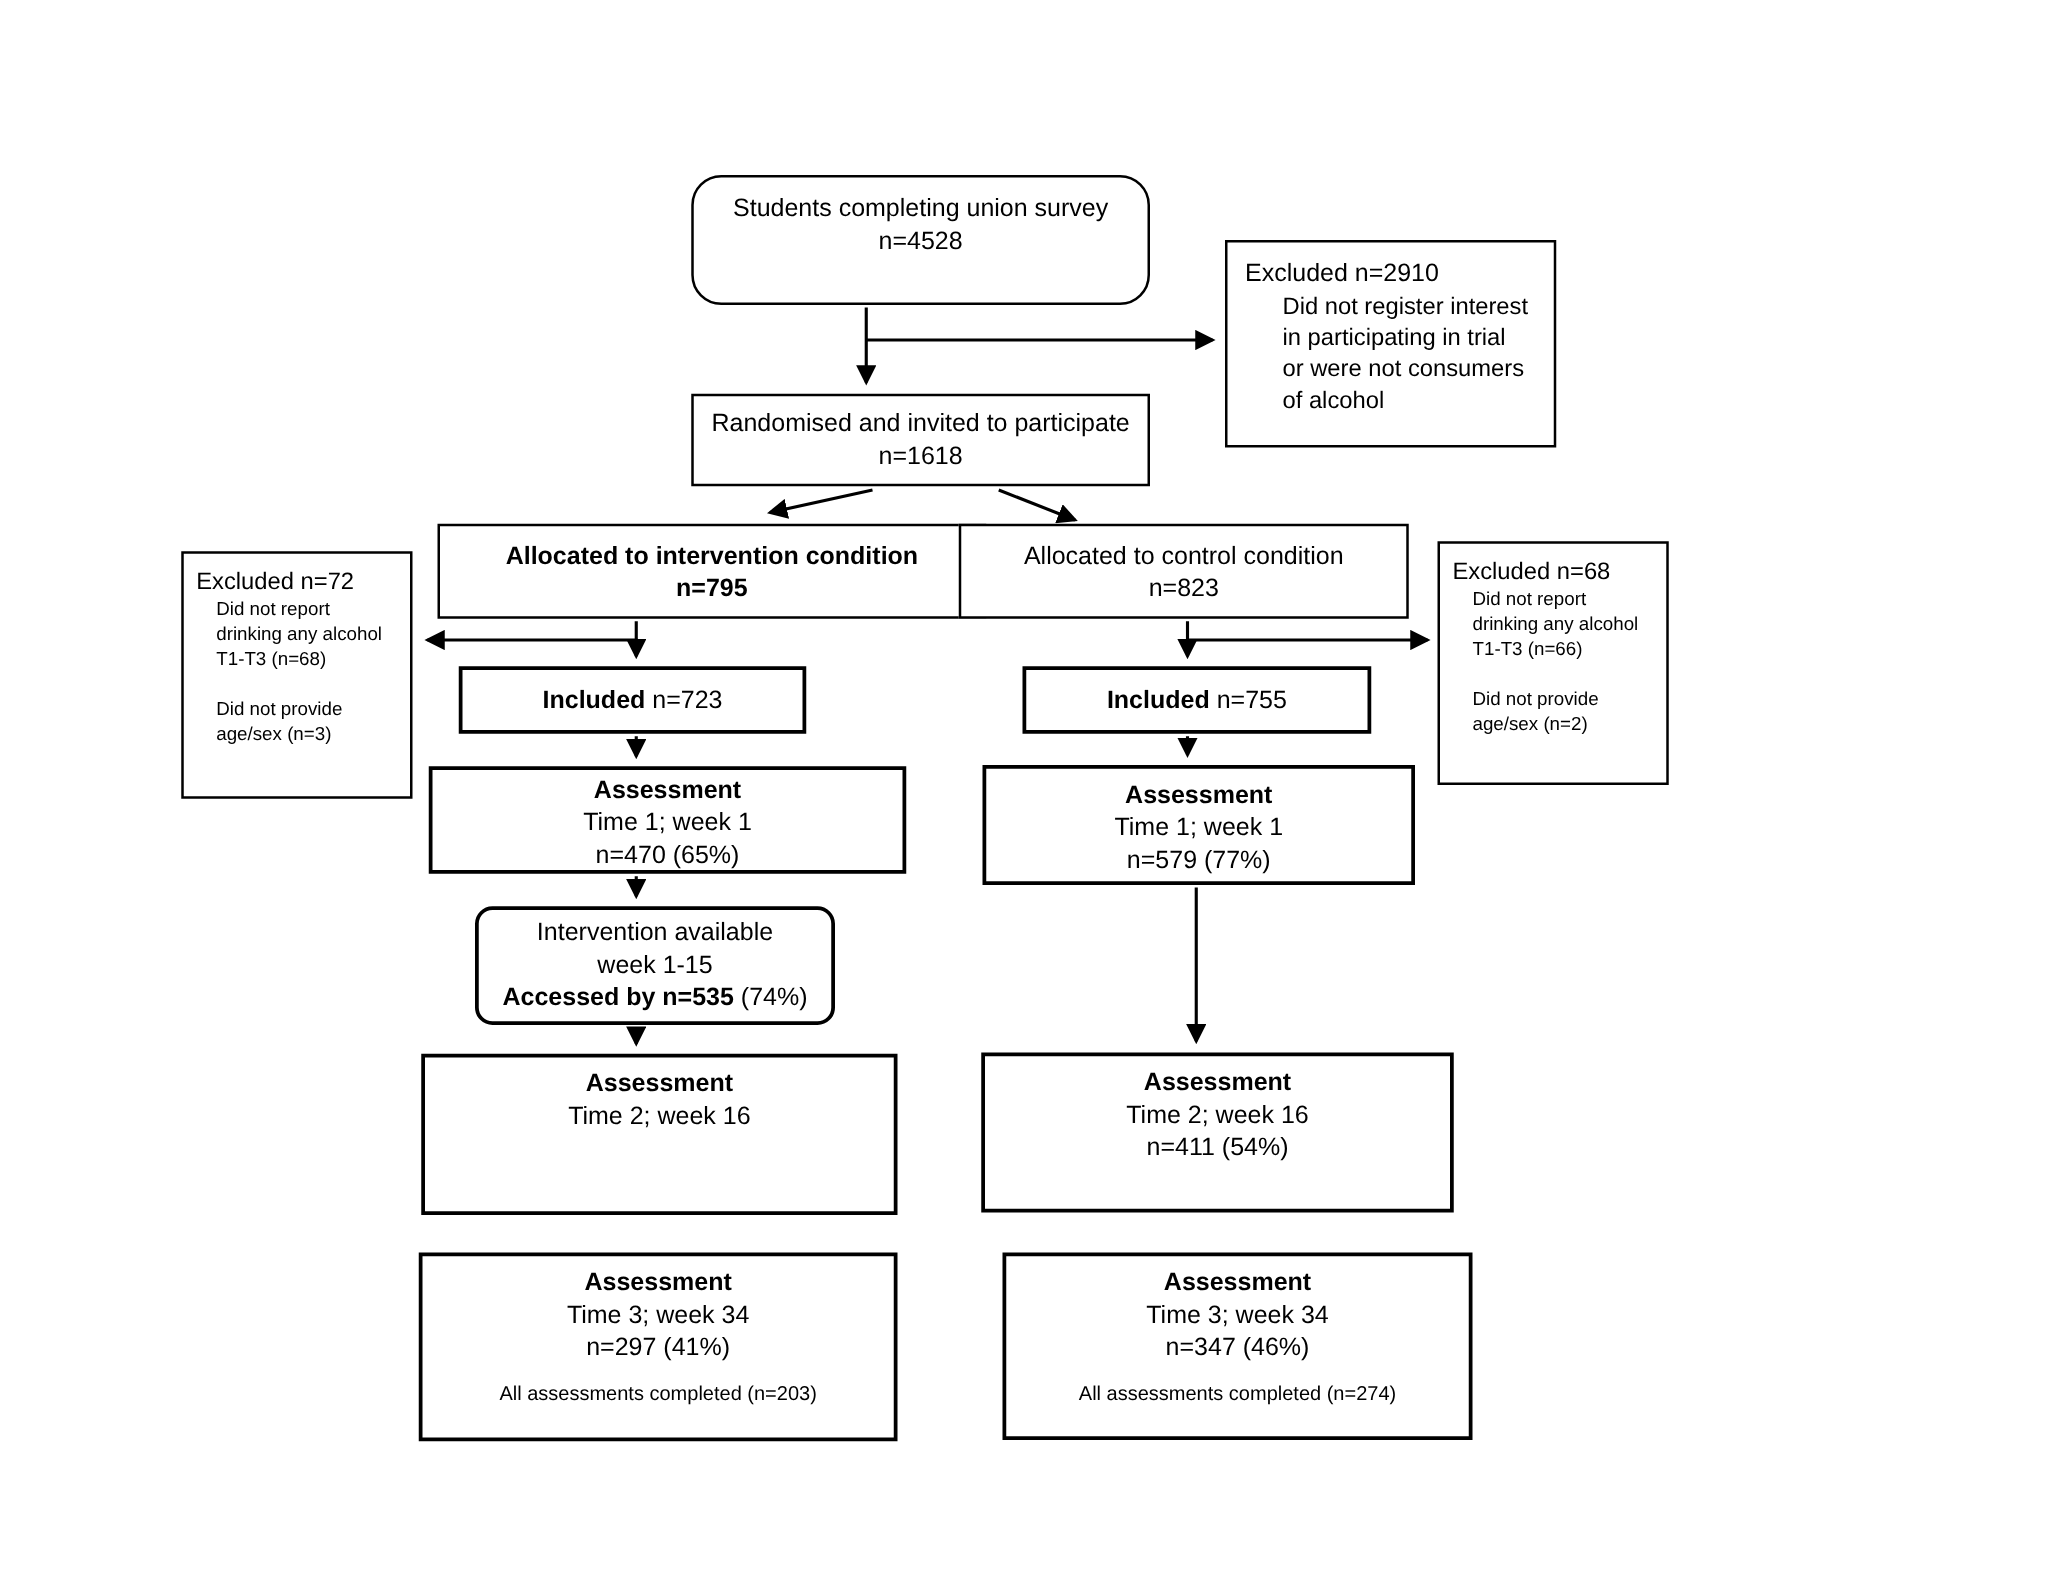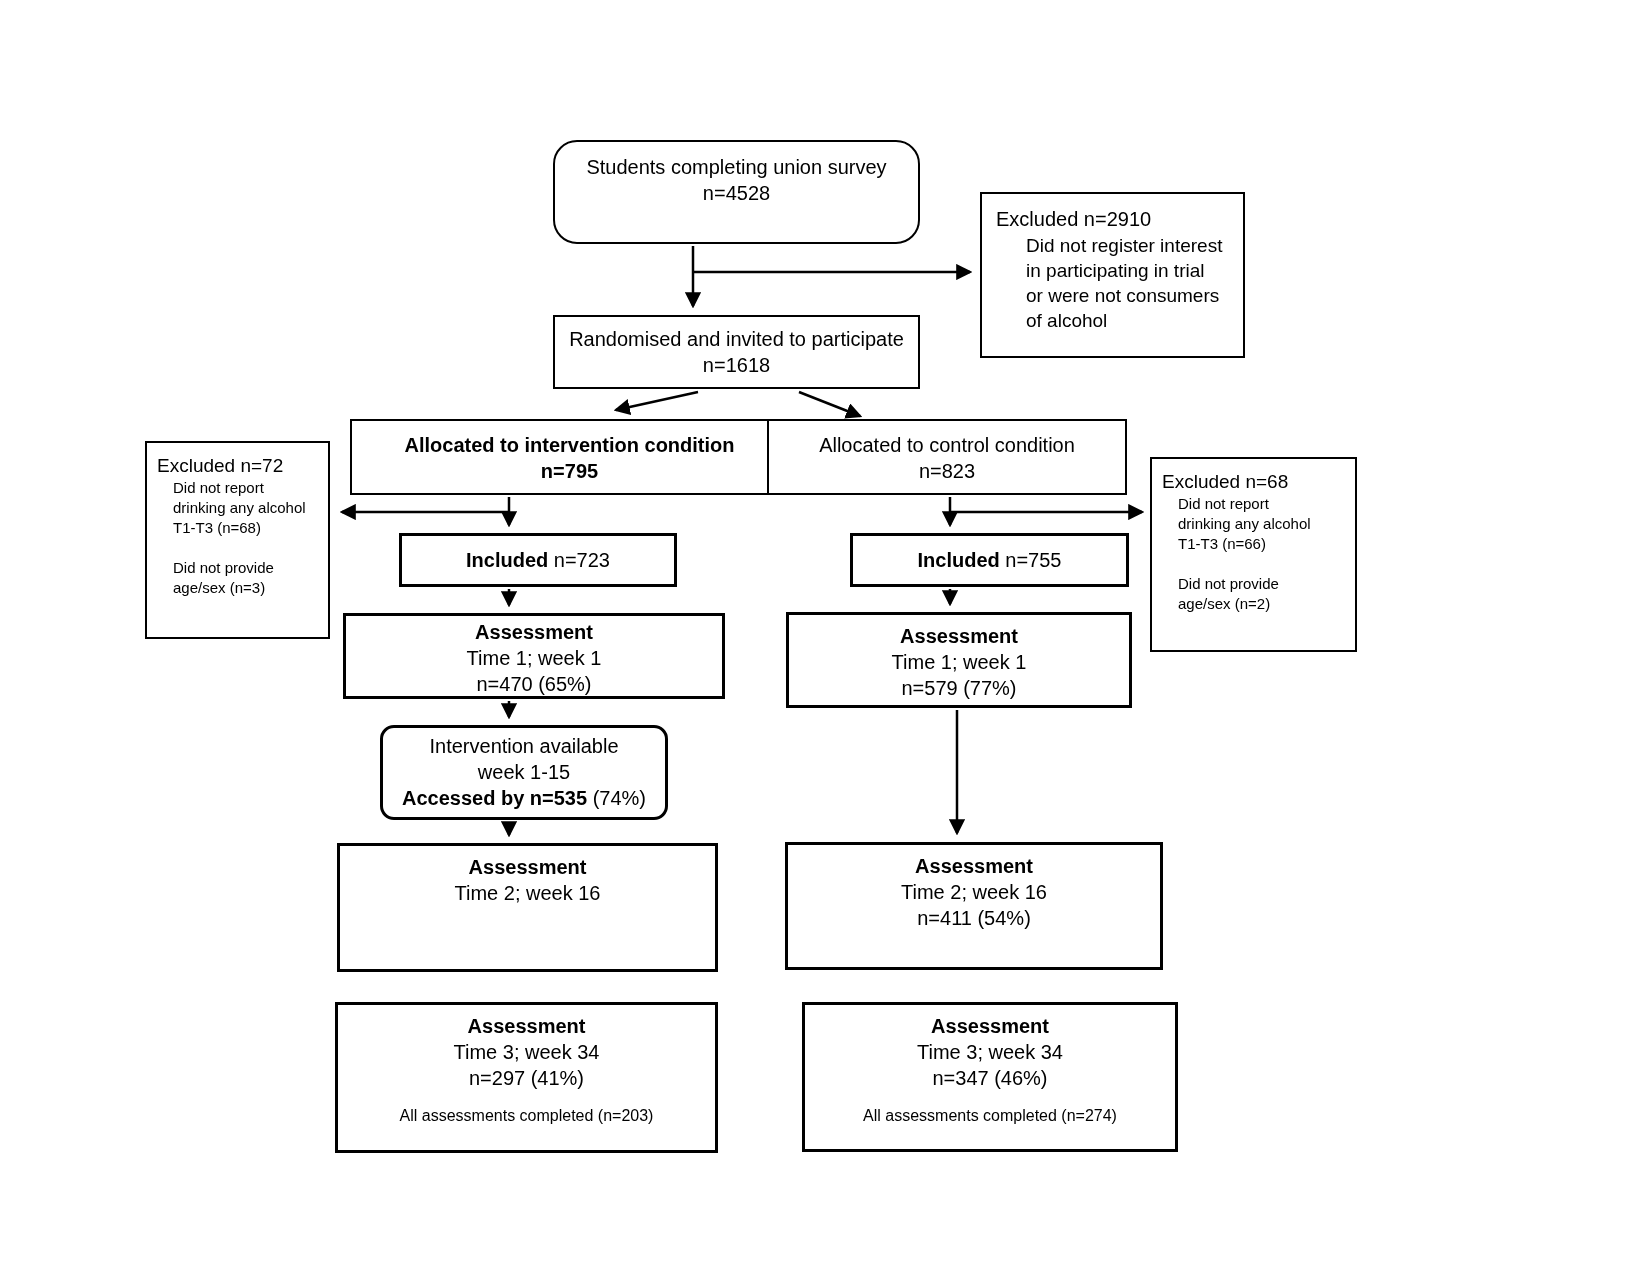--- a/index.html
+++ b/index.html
@@ -17,21 +17,21 @@
   .line{font-size:20px;line-height:26px;white-space:nowrap;}
   .b{font-weight:bold;}
   .tl{text-align:left;}
   
   .xs-title{font-size:20px;line-height:27px;white-space:nowrap;}
   .xs-body{font-size:19px;line-height:25px;padding-left:30px;white-space:nowrap;}
   
   .xd-title{font-size:19px;line-height:25px;white-space:nowrap;}
   .xd-line{font-size:15px;line-height:20px;min-height:20px;padding-left:16px;white-space:nowrap;}
   .footer-line{font-size:16px;line-height:20px;margin-top:15px;white-space:nowrap;}
-  .center-one{display:flex;align-items:center;justify-content:center;margin-left:32px;}
+  .center-one{display:flex;align-items:center;justify-content:center;}
 </style>
 </head>
 <body>
 
 <div id="canvas">
 
   <svg id="arrows" width="1650" height="1275" viewBox="0 0 1650 1275">
     <defs>
       <marker id="ah" viewBox="0 0 10 10" refX="8.5" refY="5" markerWidth="6.5" markerHeight="6.5" orient="auto-start-reverse">
         <path d="M0,0 L10,5 L0,10 z" fill="#000"></path>
@@ -85,21 +85,21 @@
   <div class="node tl" style="left:145px;top:441px;width:185px;height:198px;padding:10px 8px 0 10px;">
     <div class="xd-title">Excluded n=72</div>
     <div class="xd-line">Did not report</div>
     <div class="xd-line">drinking any alcohol</div>
     <div class="xd-line">T1-T3 (n=68)</div>
     <div class="xd-line"></div>
     <div class="xd-line">Did not provide</div>
     <div class="xd-line">age/sex (n=3)</div>
   </div>
 
-  <div class="node tl" style="left:1150px;top:433px;width:207px;height:195px;padding:10px 8px 0 10px;margin-top:24px;">
+  <div class="node tl" style="left:1150px;top:433px;width:185px;height:195px;padding:10px 8px 0 10px;">
     <div class="xd-title">Excluded n=68</div>
     <div class="xd-line">Did not report</div>
     <div class="xd-line">drinking any alcohol</div>
     <div class="xd-line">T1-T3  (n=66)</div>
     <div class="xd-line"></div>
     <div class="xd-line">Did not provide</div>
     <div class="xd-line">age/sex (n=2)</div>
   </div>
 
   <div class="node thick center-one" style="left:367px;top:533px;width:278px;height:54px;">

